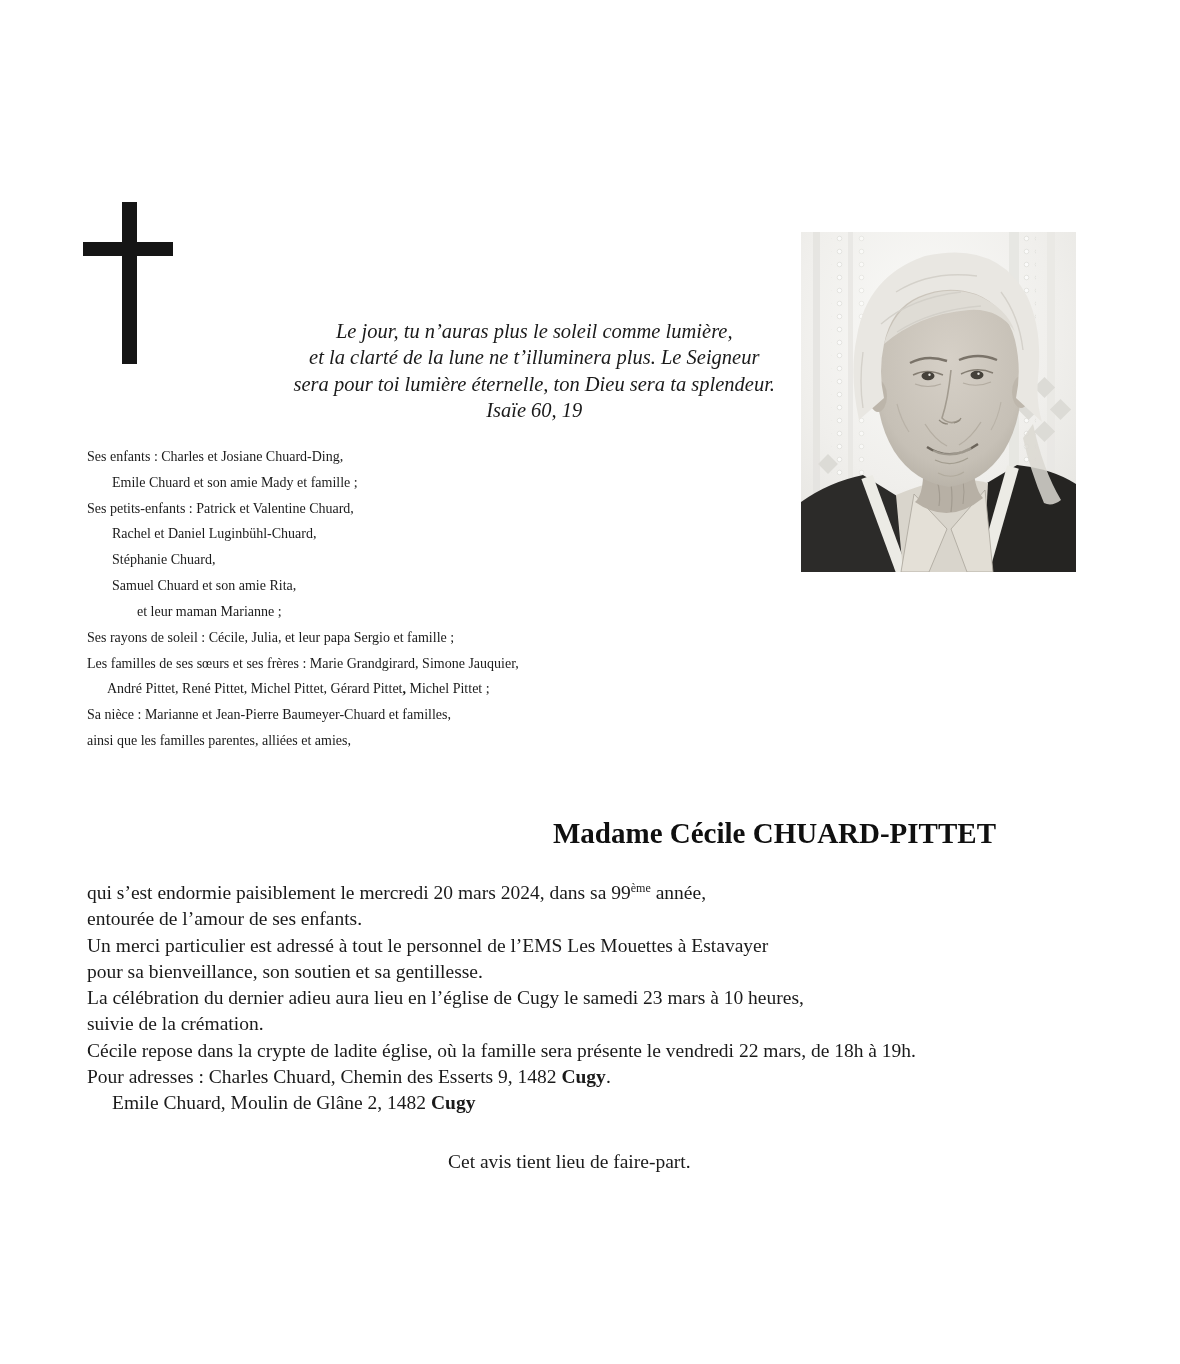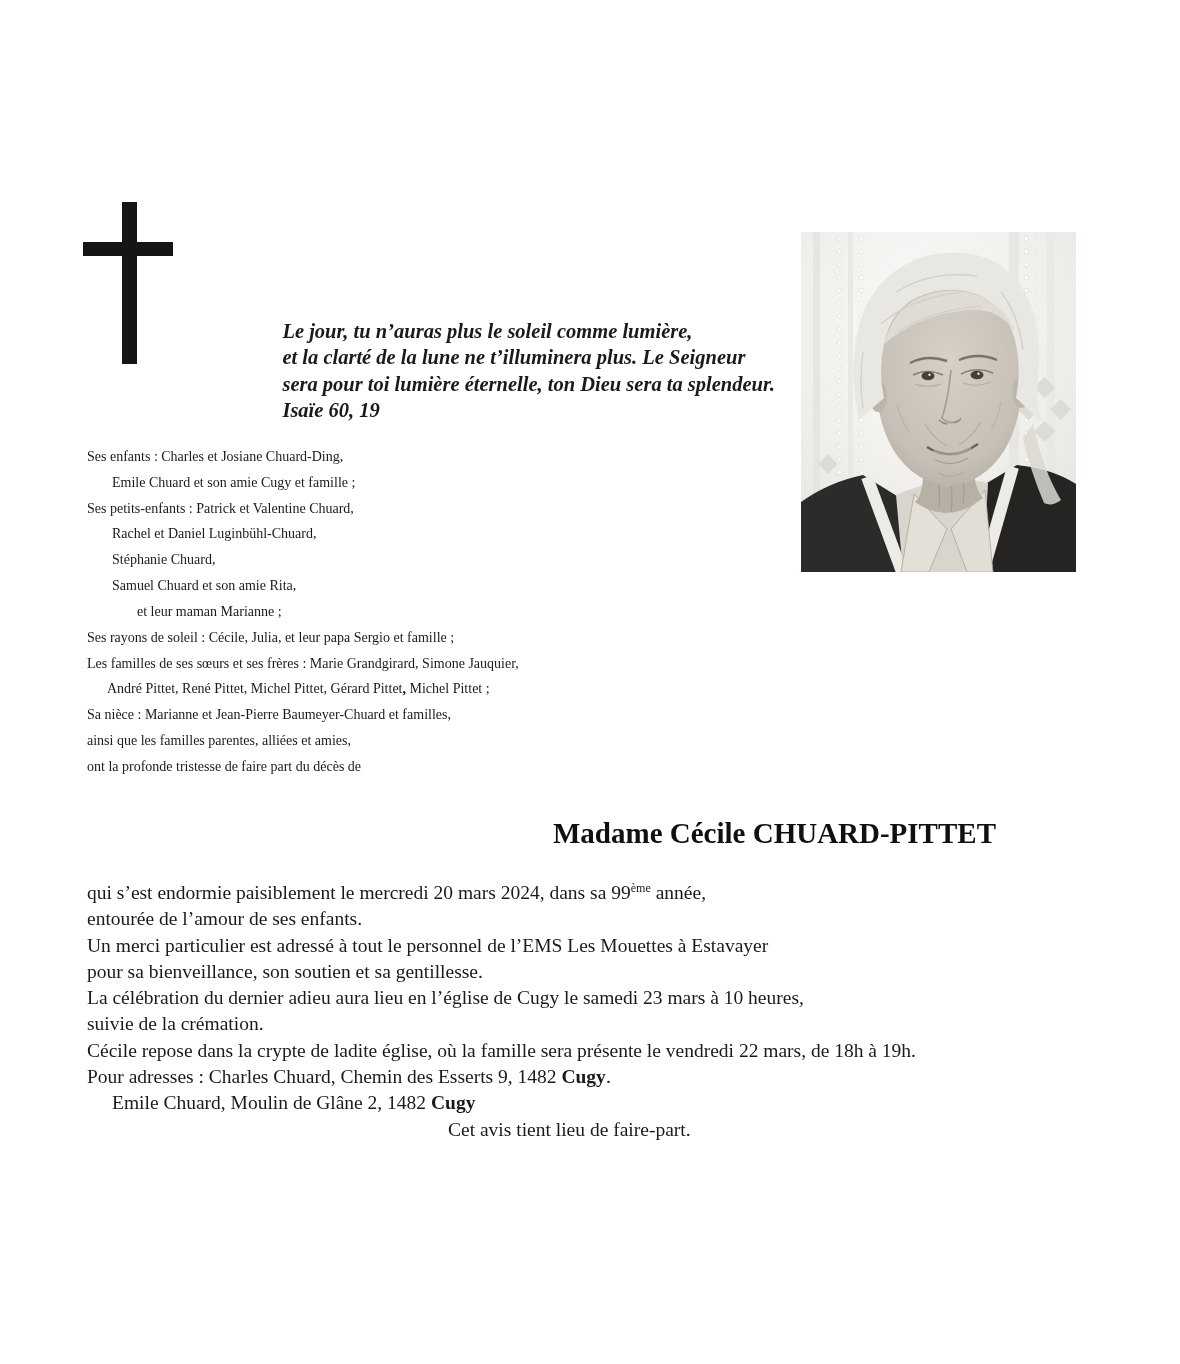--- a/index.html
+++ b/index.html
@@ -14,26 +14,25 @@
   .abs { position: absolute; }
 
   
   #cross { left: 83px; top: 202px; width: 90px; height: 162px; }
   #cross .bar-v { position: absolute; left: 39px; top: 0; width: 15px; height: 162px; background: #151515; }
   #cross .bar-h { position: absolute; left: 0; top: 40px; width: 90px; height: 14px; background: #151515; }
 
   
   #quote {
     top: 318px; right: 405px;
-    text-align: left;
+    text-align: center;
     font-style: italic;
     font-size: 20.5px;
     line-height: 26.3px;
     white-space: nowrap;
-    font-weight: bold;
   }
 
   
   #photo-frame { left: 801px; top: 232px; width: 275px; height: 340px; }
 
   
   #family {
     left: 87px; top: 444px;
     font-size: 14px;
     line-height: 25.83px;
@@ -173,40 +172,39 @@
     <path d="M137 241 Q150 248 163 240" stroke="#ada699" stroke-width="1.1" fill="none" opacity="0.8"></path>
     <path d="M96 172 Q100 188 108 200" stroke="#b2ab9f" stroke-width="1.1" fill="none" opacity="0.7"></path>
     <path d="M200 170 Q197 186 190 198" stroke="#b2ab9f" stroke-width="1.1" fill="none" opacity="0.7"></path>
 
     <path d="M232 192 Q242 238 260 268 Q251 275 243 271 Q229 238 222 206 Z" fill="#dbd8d1" opacity="0.85"></path>
   </svg>
 </div>
 
 <div id="family" class="abs">
     <div class="tline"><span>Ses enfants : Charles et Josiane Chuard-Ding,</span></div>
-    <div class="tline" style="padding-left: 25px;"><span>Emile Chuard et son amie Cugy et famille ;</span></div>
+    <div class="tline" style="padding-left: 25px;"><span>Emile Chuard et son amie Mady et famille ;</span></div>
     <div class="tline"><span>Ses petits-enfants : Patrick et Valentine Chuard,</span></div>
     <div class="tline" style="padding-left: 25px;"><span>Rachel et Daniel Luginbühl-Chuard,</span></div>
     <div class="tline" style="padding-left: 25px;"><span>Stéphanie Chuard,</span></div>
     <div class="tline" style="padding-left: 25px;"><span>Samuel Chuard et son amie Rita,</span></div>
     <div class="tline" style="padding-left: 50px;"><span>et leur maman Marianne ;</span></div>
     <div class="tline"><span>Ses rayons de soleil : Cécile, Julia, et leur papa Sergio et famille ;</span></div>
     <div class="tline"><span>Les familles de ses sœurs et ses frères : Marie Grandgirard, Simone Jauquier,</span></div>
     <div class="tline" style="padding-left: 20px;"><span>André Pittet, René Pittet, Michel Pittet, Gérard Pittet</span><span class="b">,</span><span> Michel Pittet ;</span></div>
     <div class="tline"><span>Sa nièce : Marianne et Jean-Pierre Baumeyer-Chuard et familles,</span></div>
     <div class="tline"><span>ainsi que les familles parentes, alliées et amies,</span></div>
-    <div class="tline"><span>ont la profonde tristesse de faire part du décès de</span></div>
   </div>
 
 <div id="title" class="abs">Madame Cécile CHUARD-PITTET</div>
 
 <div id="bodyblock" class="abs">
     <div class="tline"><span>qui s’est endormie paisiblement le mercredi 20 mars 2024, dans sa 99</span><sup>ème</sup><span> année,</span></div>
     <div class="tline"><span>entourée de l’amour de ses enfants.</span></div>
     <div class="tline"><span>Un merci particulier est adressé à tout le personnel de l’EMS Les Mouettes à Estavayer</span></div>
     <div class="tline"><span>pour sa bienveillance, son soutien et sa gentillesse.</span></div>
     <div class="tline"><span>La célébration du dernier adieu aura lieu en l’église de Cugy le samedi 23 mars à 10 heures,</span></div>
     <div class="tline"><span>suivie de la crémation.</span></div>
     <div class="tline"><span>Cécile repose dans la crypte de ladite église, où la famille sera présente  le vendredi 22 mars, de 18h à 19h.</span></div>
     <div class="tline"><span>Pour adresses : Charles Chuard, Chemin des Esserts 9, 1482 </span><span class="b">Cugy</span><span>.</span></div>
     <div class="tline" style="padding-left: 25px;"><span>Emile Chuard, Moulin de Glâne 2, 1482 </span><span class="b">Cugy</span></div>
-    <div class="tline" style="padding-left: 361px;"><span>Cet avis tient lieu de faire-part.</span></div>
+    <div class="tline" style="padding-left: 361px; margin-top: 32px;"><span>Cet avis tient lieu de faire-part.</span></div>
   </div>
 
 </body></html>

